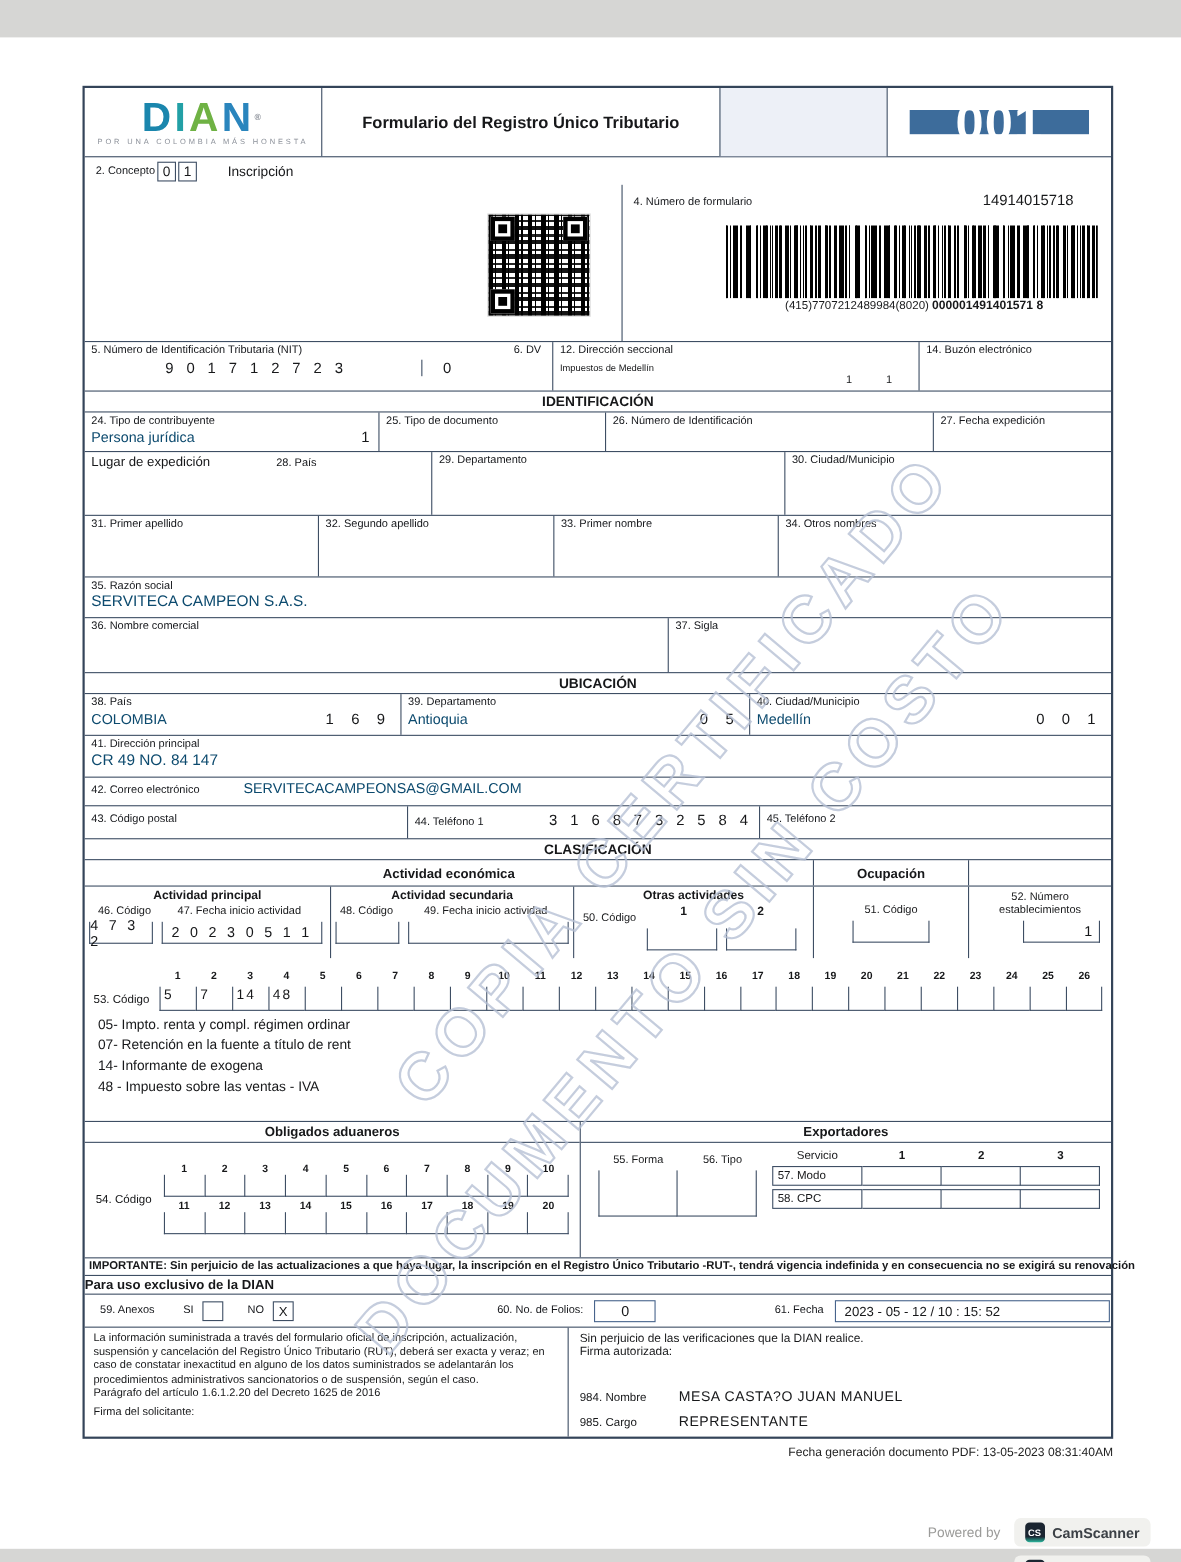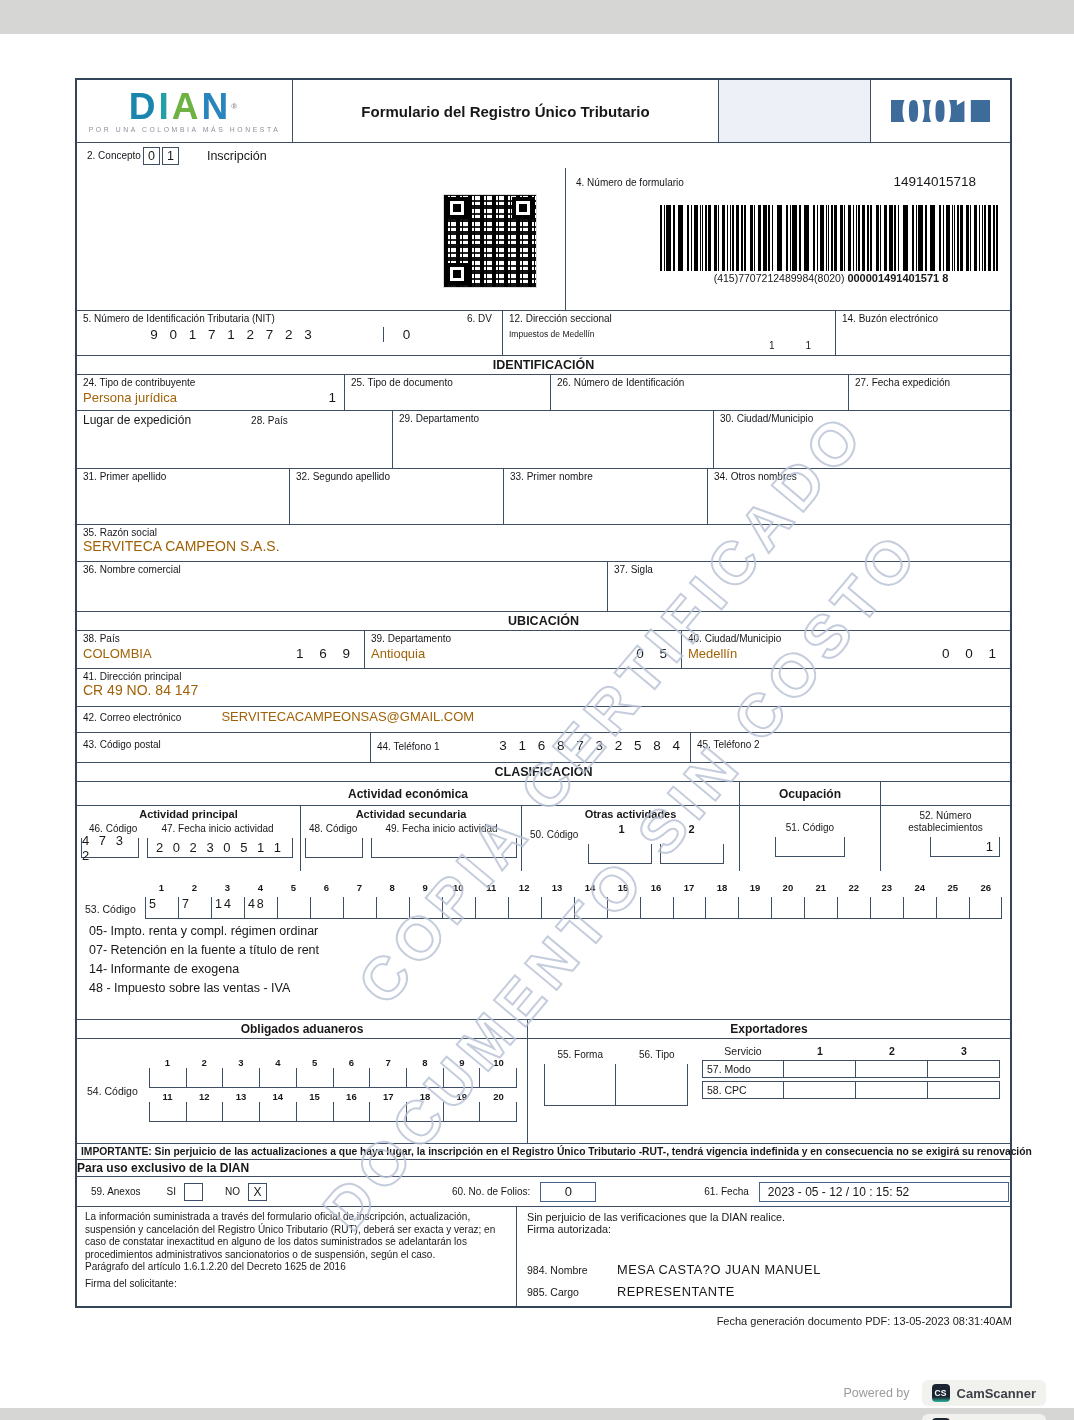--- a/index.html
+++ b/index.html
@@ -10,37 +10,37 @@
   *{box-sizing:border-box;margin:0;padding:0;}
   html,body{width:1074px;height:1420px;overflow:hidden;}
   body{background:#d6d6d4;font-family:"Liberation Sans",sans-serif;color:#17181a;position:relative;}
   .sheet{position:absolute;left:0;right:0;top:34px;bottom:12px;background:#ffffff;}
   .form{position:relative;margin:44px 0 0 75px;width:937px;border:2px solid #344459;background:#fff;}
   .row{display:flex;border-top:1px solid var(--line);}
   .row.first{border-top:none;}
   .cell{position:relative;padding:2px 6px;}
   .cell+.cell{border-left:1px solid var(--line);}
   .lbl{font-size:10px;color:#14161a;white-space:nowrap;}
-  .val{font-size:13px;color:#a16207;}
+  .val{font-size:13px;color:#0c4a6e;}
   .digits{letter-spacing:4px;font-size:13.5px;white-space:nowrap;}
   .sec{border-top:1px solid var(--line);text-align:center;font-weight:bold;font-size:12.5px;padding:2px 0;}
   
   .hdr{height:62px;display:flex;}
   .logo-cell{width:215px;display:flex;flex-direction:column;align-items:center;justify-content:center;}
   .logo-word{font-size:37px;font-weight:700;letter-spacing:3px;line-height:34px;}
   .logo-word .l1{color:#1a86ad;}
   .logo-word .l2{color:#22a0a6;}
   .logo-word .l3{color:#6fb244;}
   .logo-word .l4{color:#2a85bd;}
   .logo-reg{font-size:8px;color:#8a8f98;vertical-align:top;}
   .tagline{font-size:6.8px;letter-spacing:2.6px;color:#8b9099;margin-top:2px;white-space:nowrap;}
   .title-cell{flex:1;border-left:1px solid var(--line);display:flex;align-items:center;justify-content:center;}
   .title{font-weight:bold;font-size:15px;}
   .blank-cell{width:152px;border-left:1px solid var(--line);background:#edf0f7;}
-  .code-cell{width:140px;border-left:1px solid var(--line);padding:20px;}
+  .code-cell{width:204px;border-left:1px solid var(--line);padding:20px;}
   .code-box{width:100%;height:100%;background:var(--blue);color:#fff;display:flex;align-items:center;justify-content:center;font-size:46px;font-weight:bold;letter-spacing:1px;}
   
   .concepto{height:26px;display:flex;align-items:center;padding-left:10px;border-top:1px solid var(--line);}
   .cbox{width:17px;height:18px;border:1px solid var(--line);display:inline-flex;align-items:center;justify-content:center;font-size:12.5px;margin-left:2px;}
   .concepto .word{font-size:12.5px;margin-left:28px;}
   
   .region{height:142px;position:relative;display:flex;}
   .region-left{width:488px;position:relative;}
   .qr{position:absolute;left:366px;top:26px;width:94px;height:94px;background-color:#fff;border:1px solid #dcdcdc;
       background-image:

